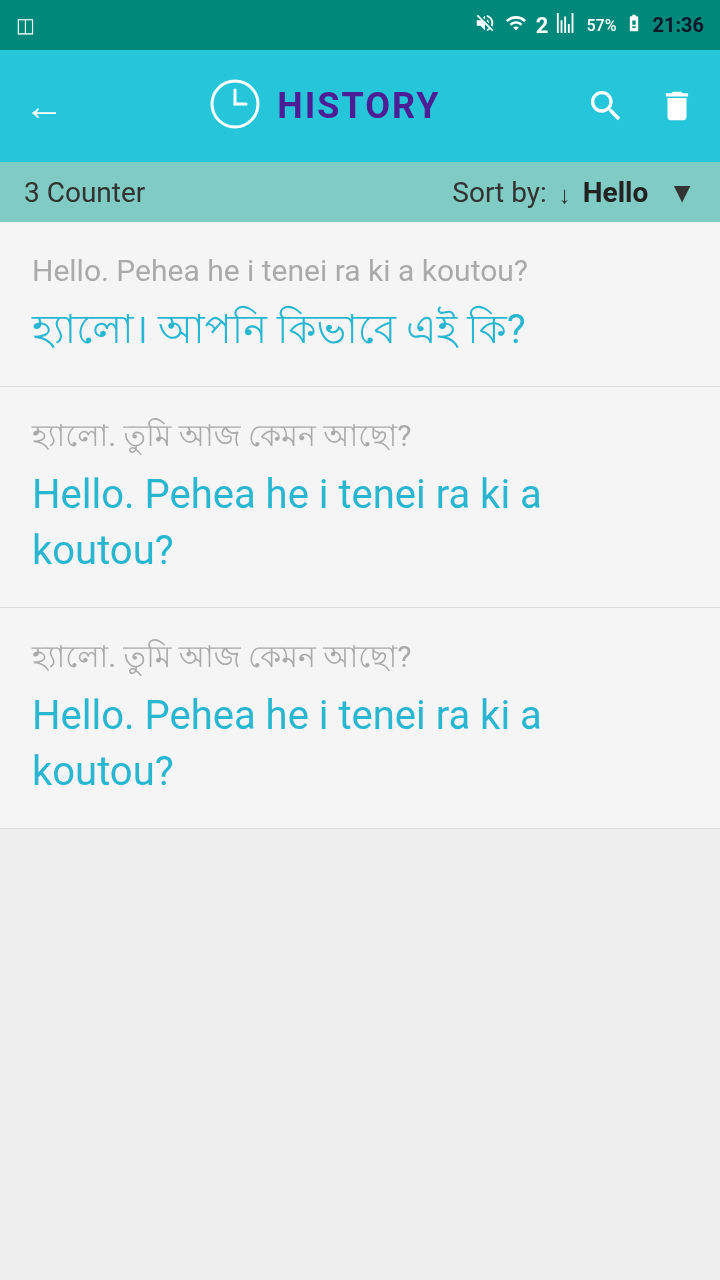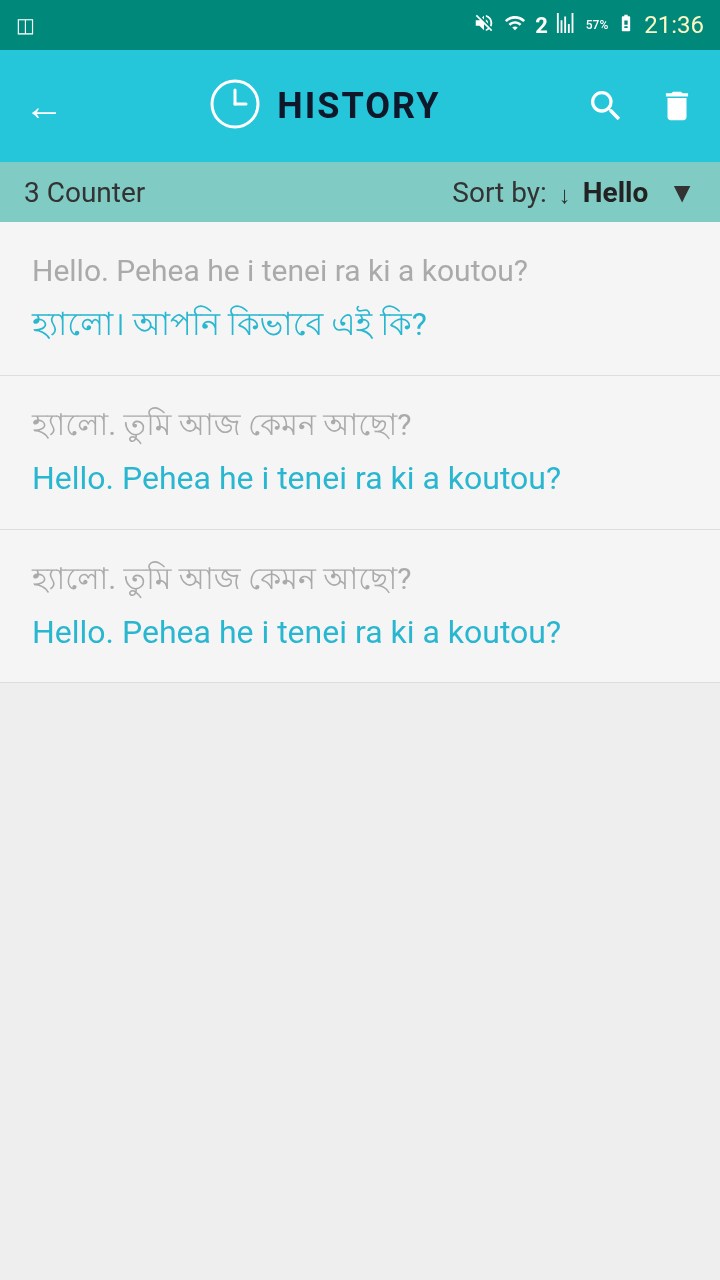--- a/index.html
+++ b/index.html
@@ -33,44 +33,44 @@
       gap: 8px;
       font-size: 22px;
       color: white;
       font-weight: 500;
     }
     .status-icon {
       color: white;
       font-size: 20px;
     }
     .status-time {
-      font-size: 24px;
-      color: #fef9c3;
-      font-weight: 400;
+      font-size: 20px;
+      color: #0f172a;
+      font-weight: 700;
     }
 
     
     .app-bar {
       width: 720px;
       height: 112px;
       background: #26C6DA;
       display: flex;
       align-items: center;
       padding: 0 24px;
       justify-content: space-between;
     }
     .app-bar-center {
       display: flex;
       align-items: center;
       gap: 16px;
     }
     .app-bar-title {
       font-size: 36px;
       font-weight: 700;
-      color: #0f172a;
+      color: #4c1d95;
       letter-spacing: 2px;
     }
     .app-bar-actions {
       display: flex;
       align-items: center;
       gap: 32px;
     }
     .icon-btn {
       color: white;
       cursor: pointer;
@@ -128,21 +128,21 @@
       padding: 28px 32px 28px 32px;
       border-bottom: 1px solid #ddd;
     }
     .history-item-original {
       font-size: 30px;
       color: #aaa;
       line-height: 1.4;
       margin-bottom: 10px;
     }
     .history-item-translated {
-      font-size: 32px;
+      font-size: 40px;
       color: #29B6D0;
       line-height: 1.4;
       font-weight: 400;
     }
 
     
     .back-arrow {
       font-size: 40px;
       color: white;
       font-weight: 300;
@@ -182,21 +182,21 @@
     </span>
 
     <span class="status-icon" style="font-size:22px;font-weight:bold;">2</span>
 
     <span class="status-icon">
       <svg width="22" height="22" viewBox="0 0 24 24" fill="white">
         <path d="M1 1h2v22H1zm4 8h2v14H5zm4-4h2v18H9zm4 8h2v10h-2zm4-12h2v22h-2z"></path>
       </svg>
     </span>
 
-    <span class="status-icon" style="font-size:12px;">57%</span>
+    <span class="status-icon" style="font-size:16px;">57%</span>
     <span class="status-icon">
       <svg width="20" height="22" viewBox="0 0 24 24" fill="white">
         <path d="M15.67 4H14V2h-4v2H8.33C7.6 4 7 4.6 7 5.33v15.33C7 21.4 7.6 22 8.33 22h7.33c.74 0 1.34-.6 1.34-1.33V5.33C17 4.6 16.4 4 15.67 4zm-1.67 14h-4v-2h4v2zm0-4h-4v-5h4v5z"></path>
       </svg>
     </span>
 
     <span class="status-time">21:36</span>
   </div>
 </div>
 

